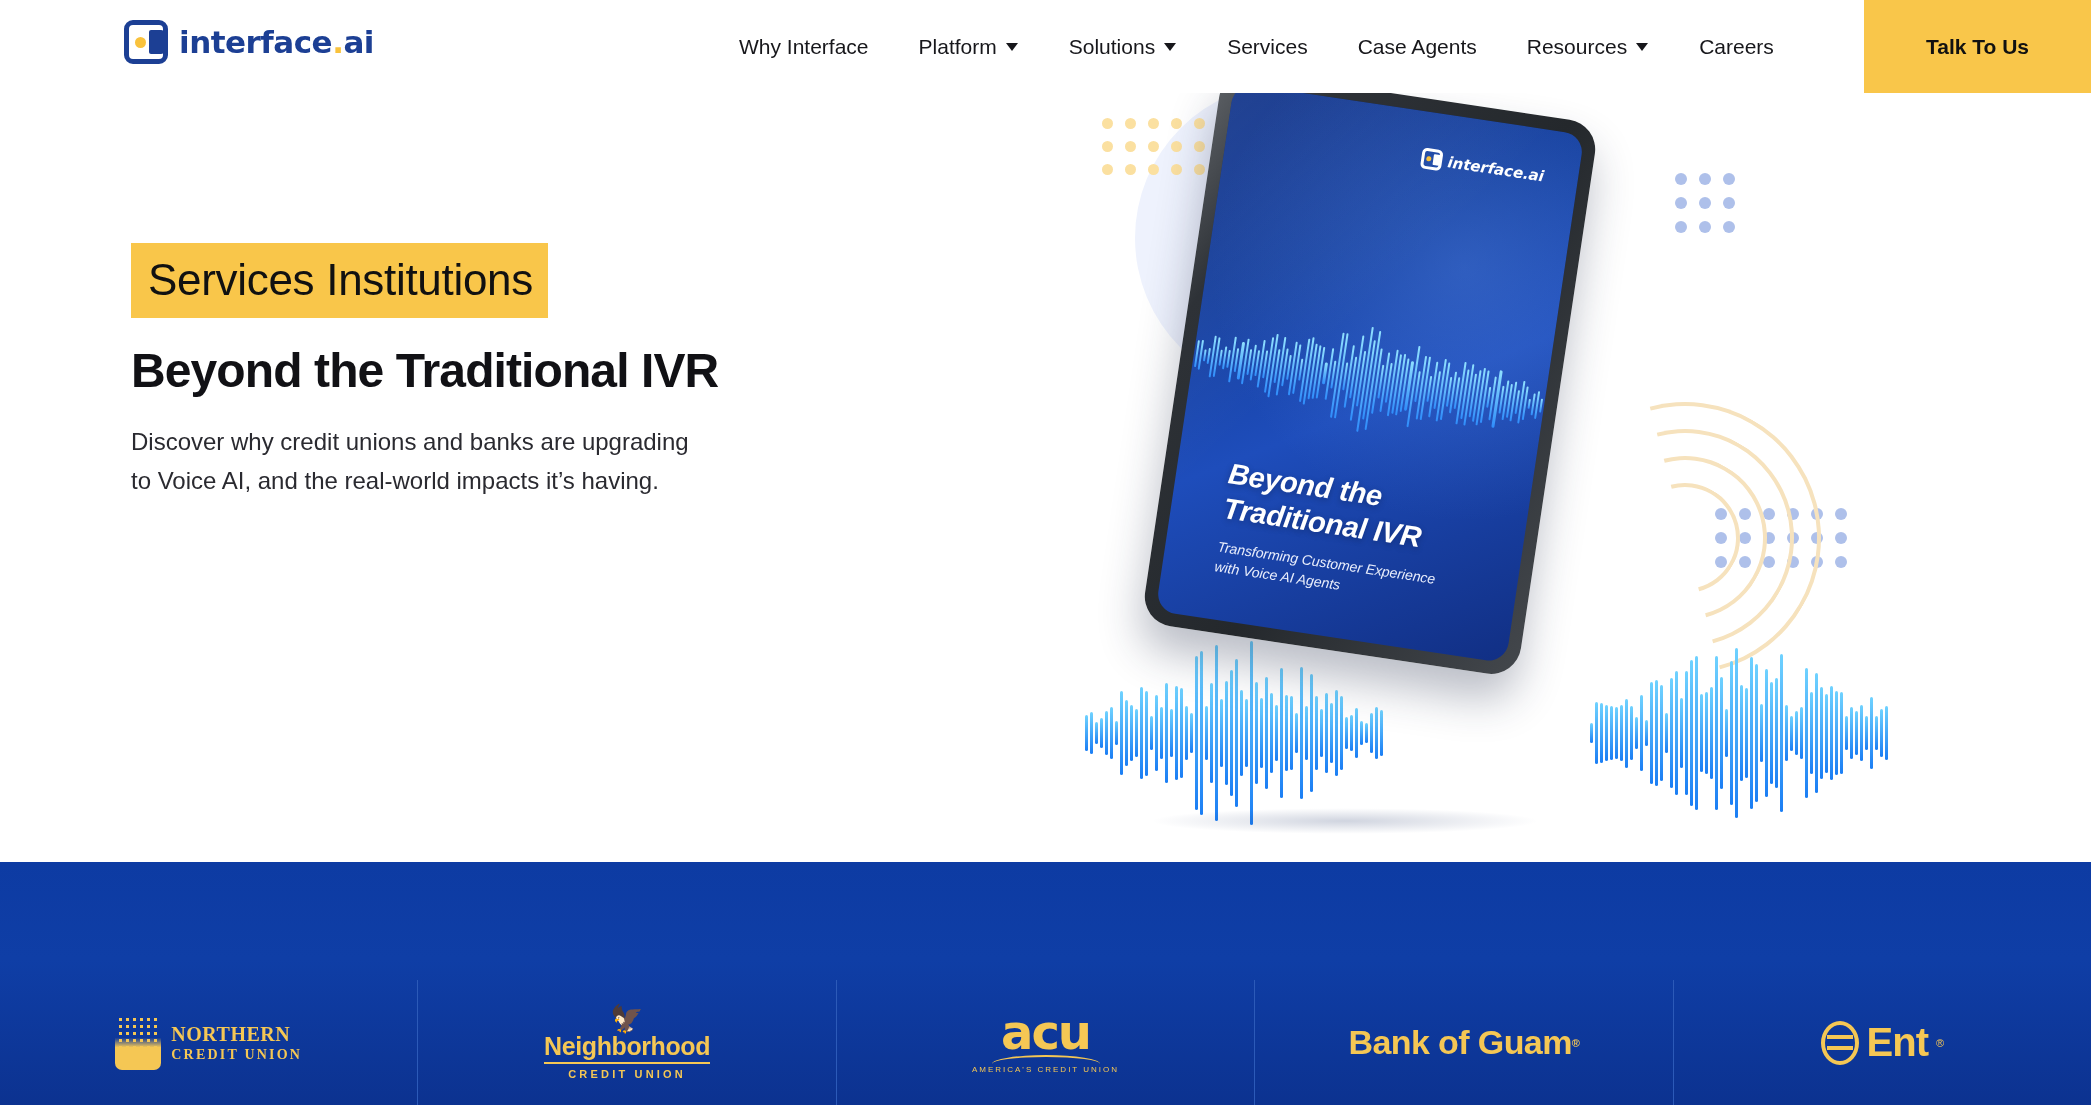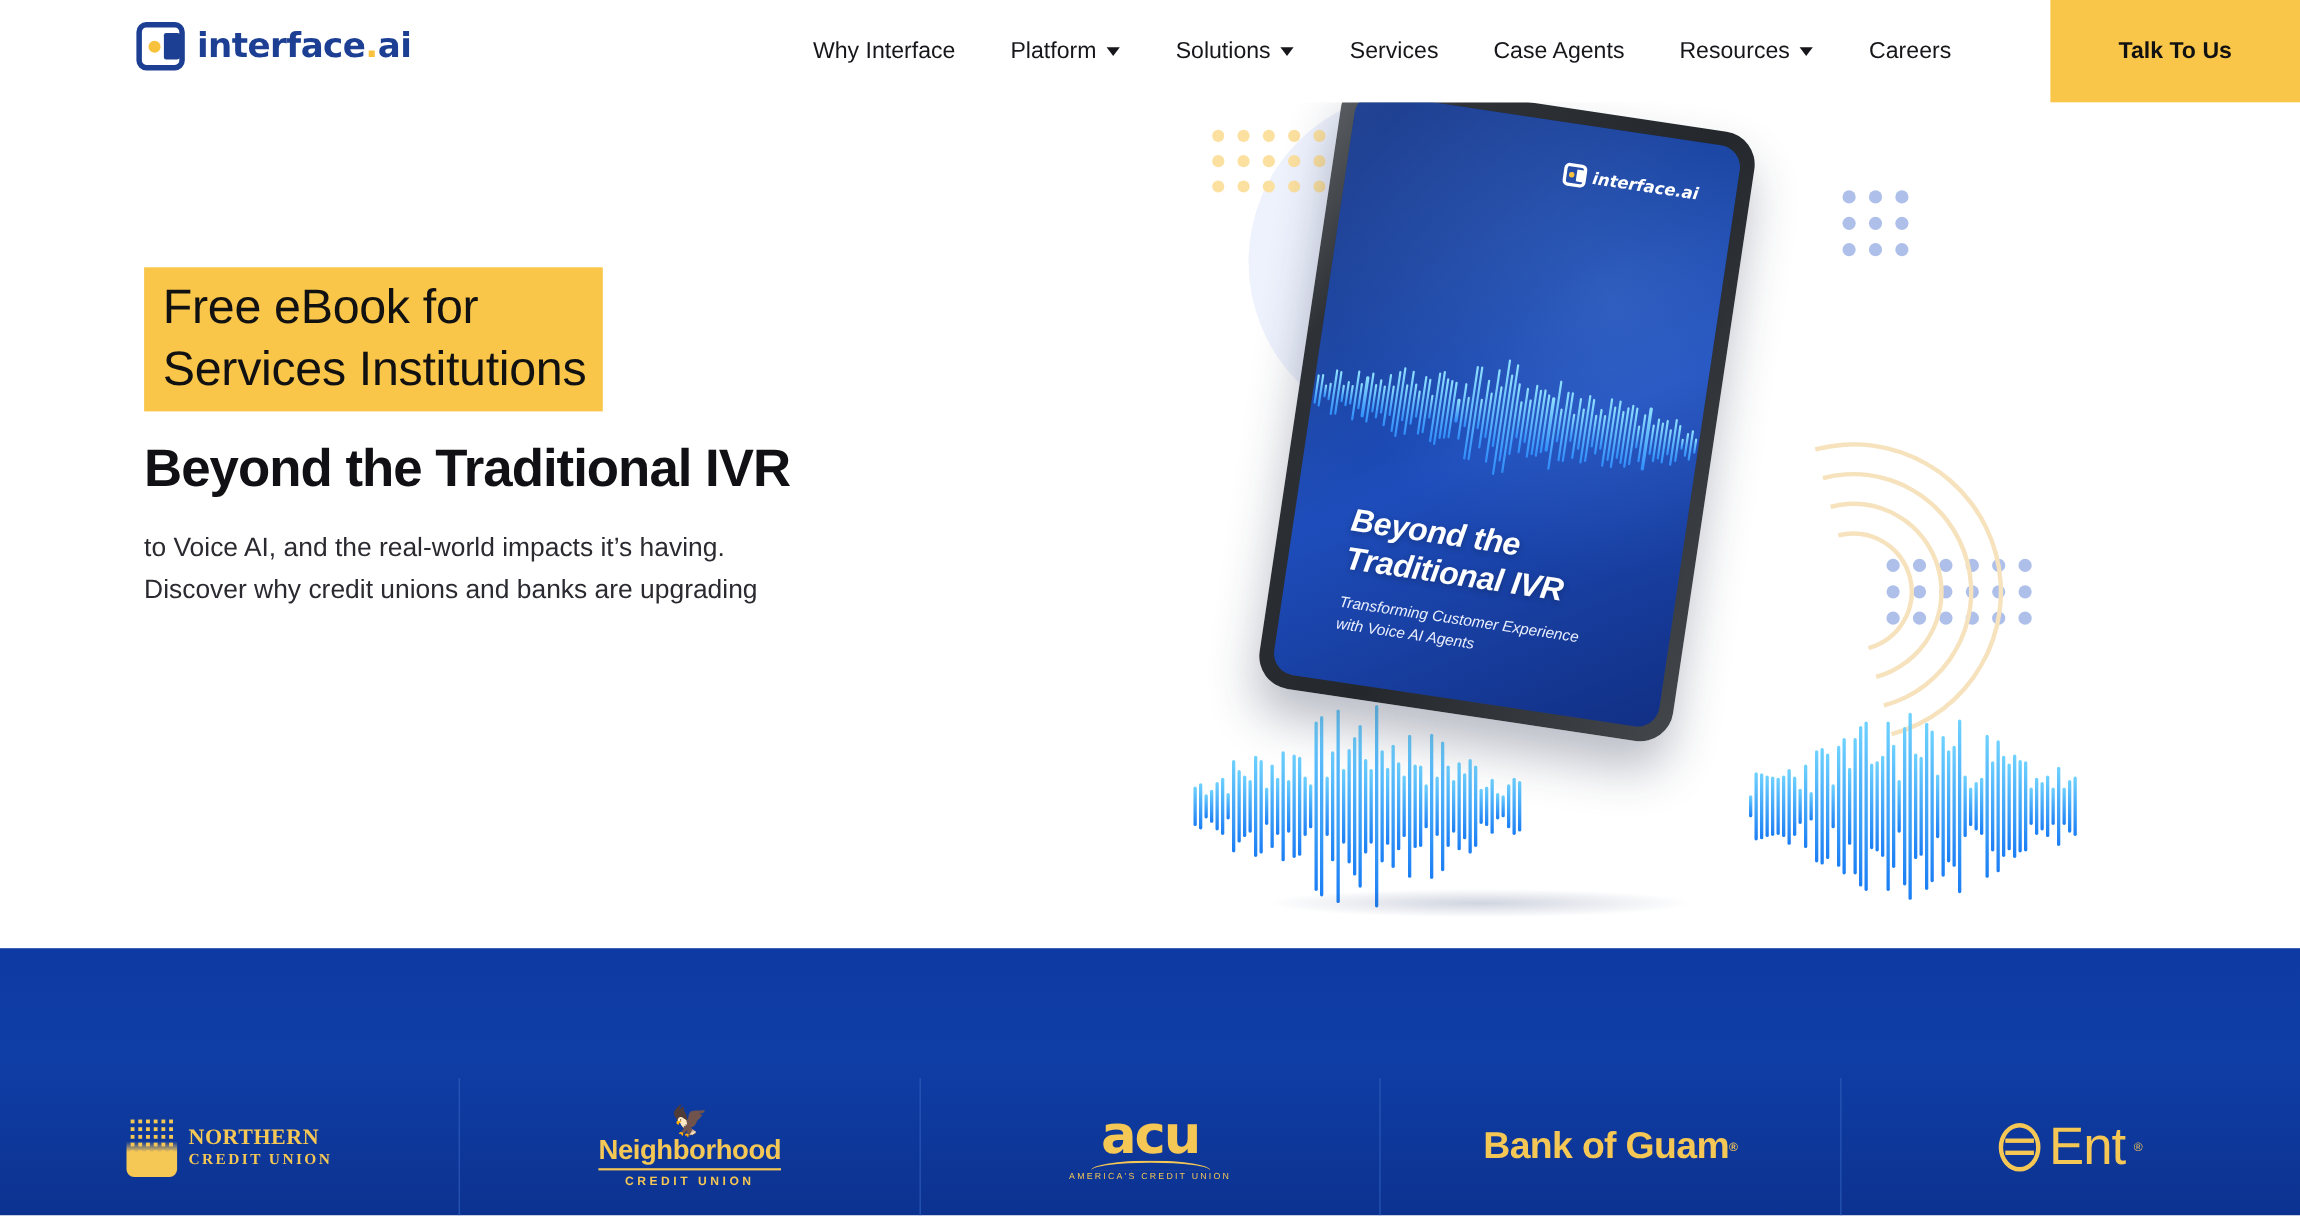--- a/index.html
+++ b/index.html
@@ -251,21 +251,21 @@
   .ent { gap:8px; align-items:center; }
   .ent .mark {
     width:38px; height:44px; border:4px solid #f5c754; border-radius:50%;
     position:relative;
   }
   .ent .mark::before, .ent .mark::after {
     content:""; position:absolute; left:2px; width:26px; height:4px; background:#f5c754;
   }
   .ent .mark::before { top:10px; }
   .ent .mark::after  { top:21px; }
-  .ent .t { font-size:48px; font-weight:400; letter-spacing:-1px; }
+  .ent .t { font-size:40px; font-weight:700; letter-spacing:-1px; }
   .ent sup { font-size:11px; vertical-align:super; }
 </style>
 </head>
 <body>
 
 <div class="page">
 
   <div class="header">
     <div class="logo-wrap">
       <div class="logo-mark">
@@ -302,27 +302,26 @@
       </div>
     </nav>
 
     <div class="cta-top">Talk To Us</div>
   </div>
 
   <div class="hero">
 
     <div class="hero-left">
       <div class="eyebrow">
-        <span>Free eBook for</span>
         <span>Services Institutions</span>
       </div>
       <h1 class="hero-h1">Beyond the Traditional IVR</h1>
       <div class="hero-sub">
+        <span>Discover why credit unions and banks are upgrading</span>
         <span>to Voice AI, and the real-world impacts it’s having.</span>
-        <span>Discover why credit unions and banks are upgrading</span>
       </div>
     </div>
 
     <div class="hero-right">
       <div class="circle-bg"></div>
 
       <div class="dots dots-yellow" id="dots-yellow">
           <i></i>
           <i></i>
           <i></i>

